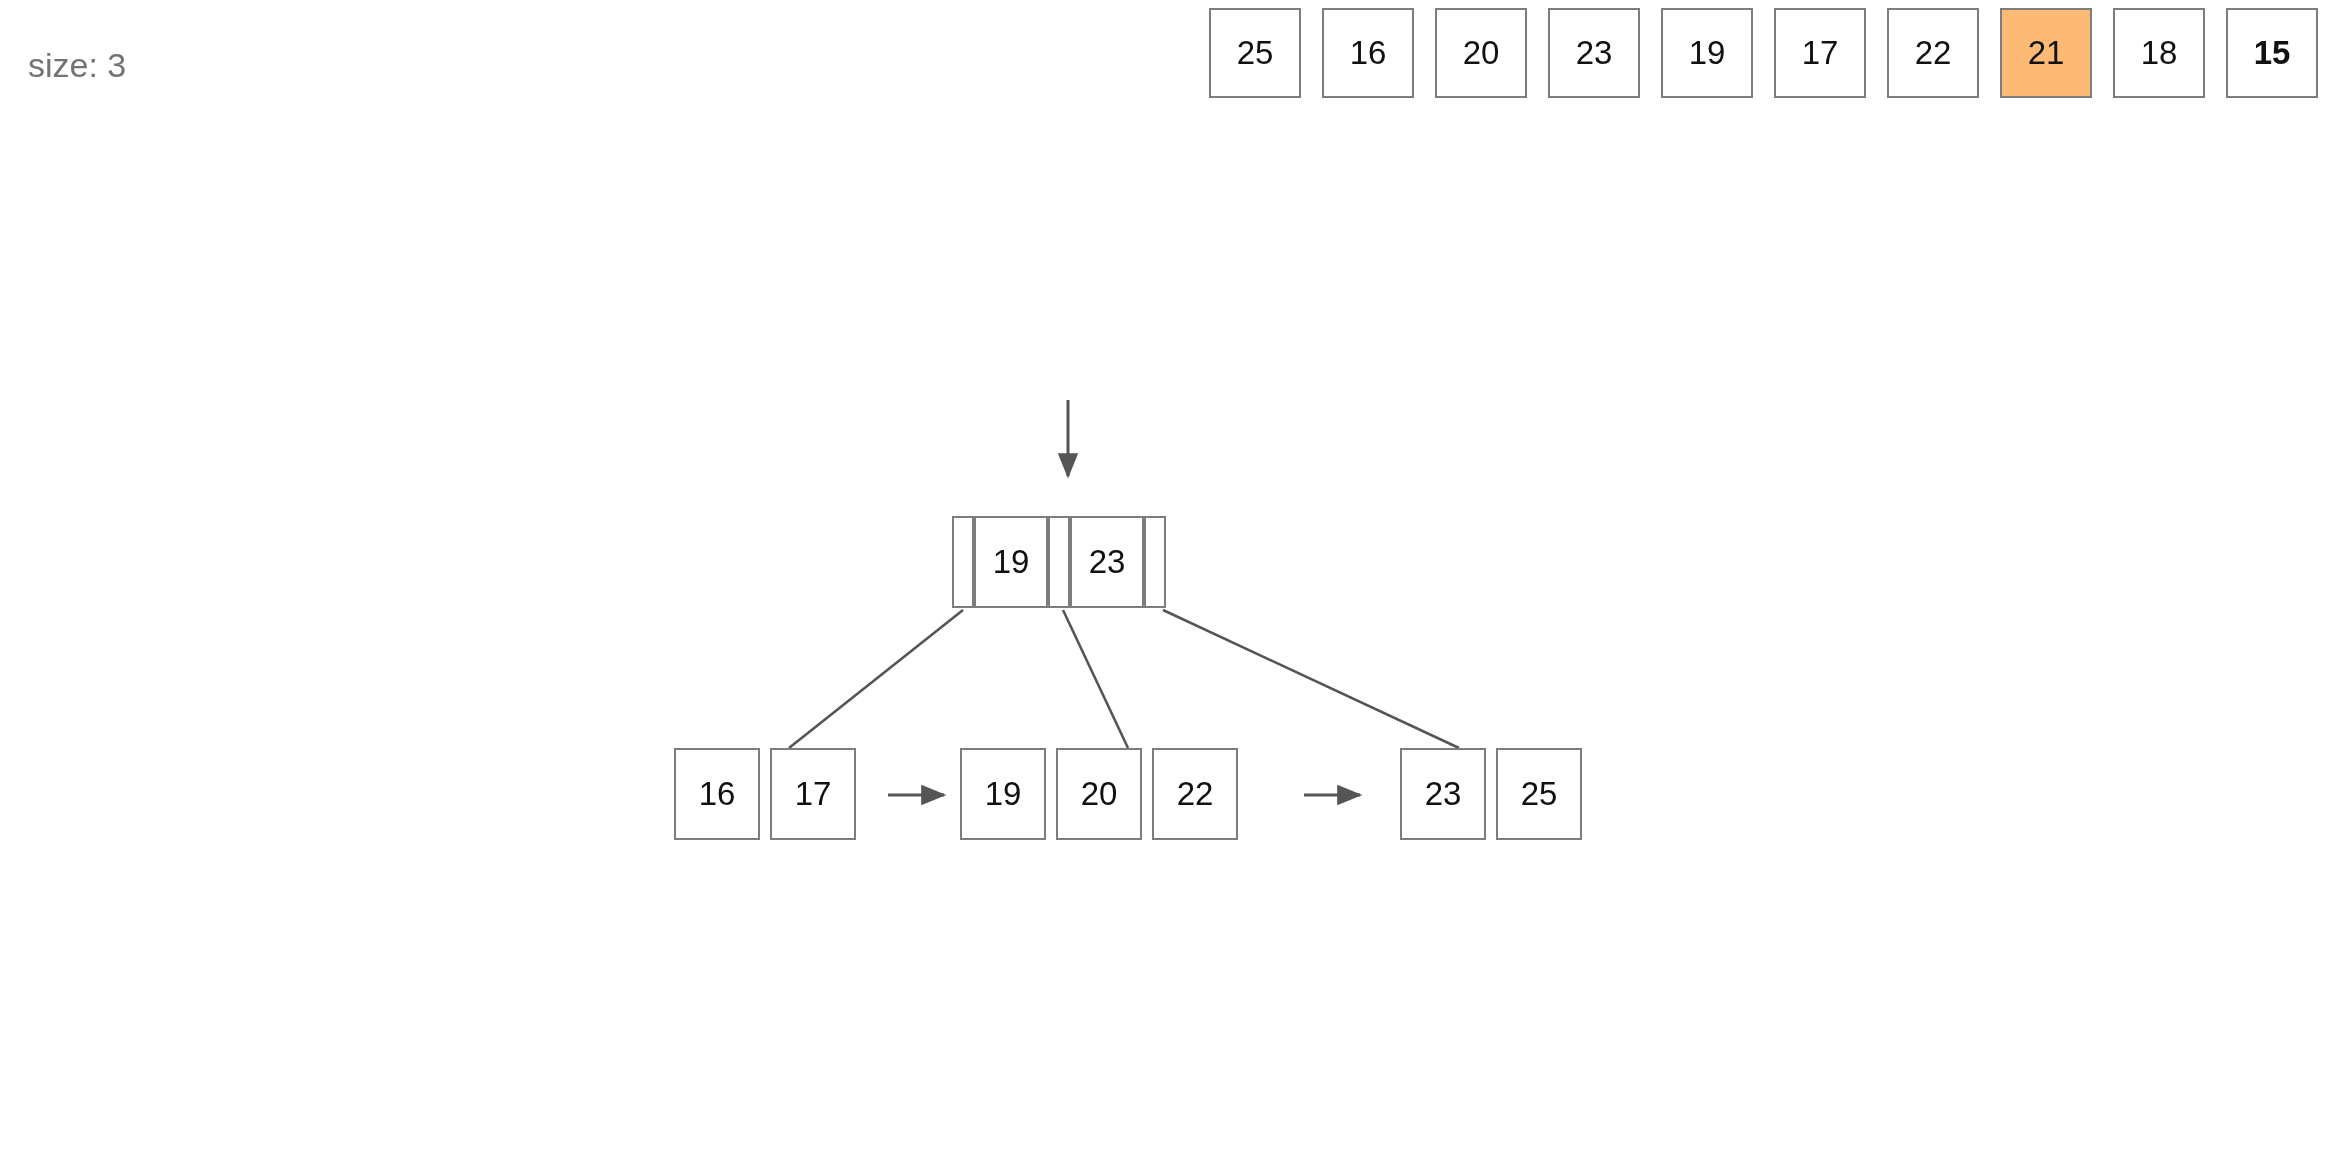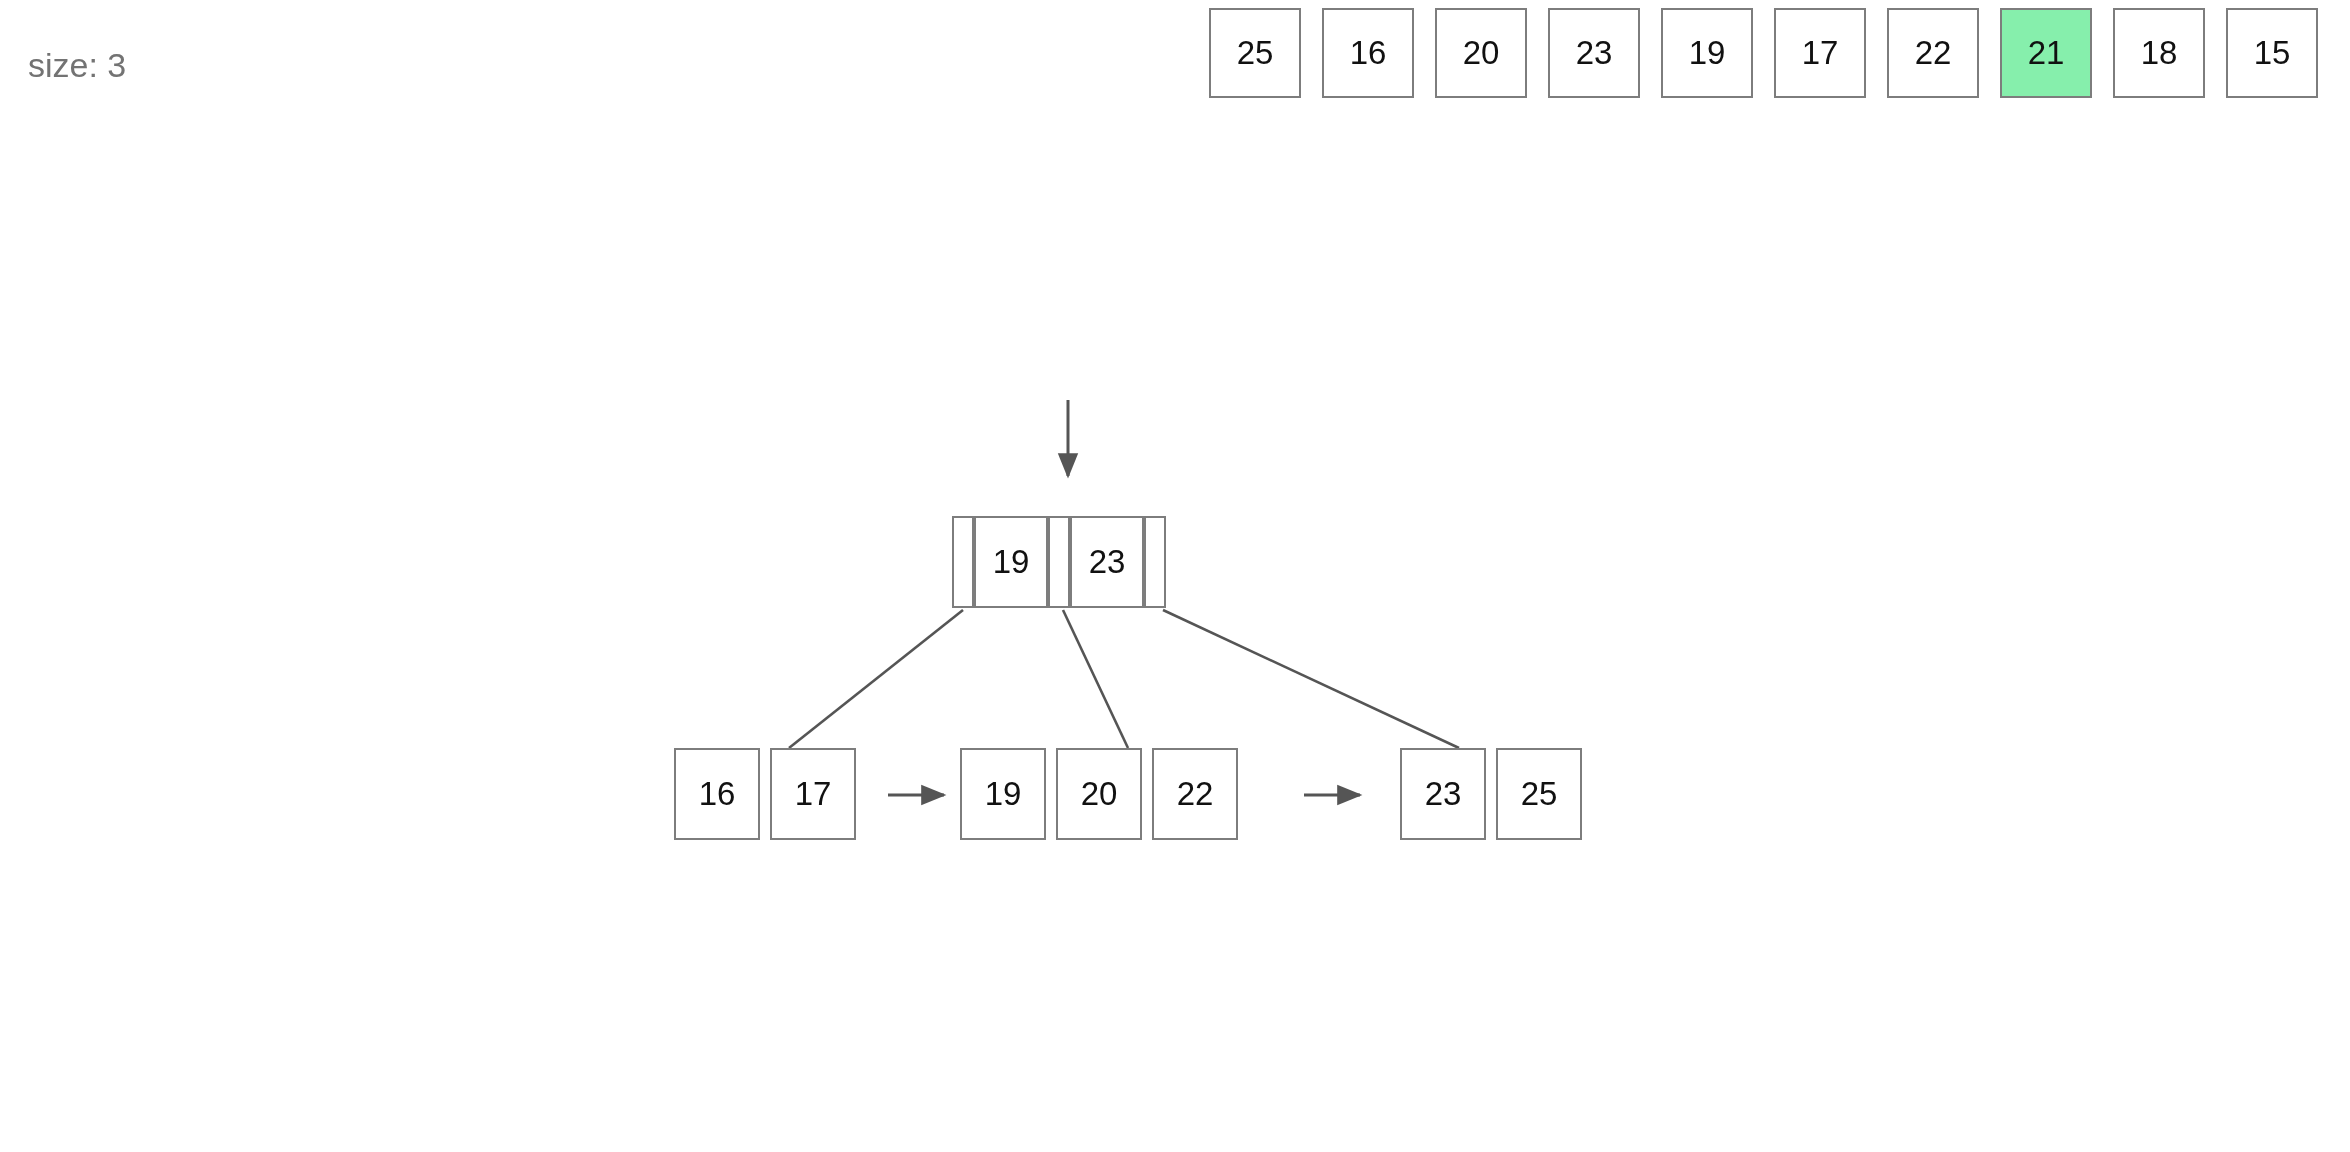--- a/index.html
+++ b/index.html
@@ -43,22 +43,22 @@
     margin-right: 21px;
     border: 2px solid #7d7d7d;
     background: #ffffff;
     box-sizing: border-box;
     display: flex;
     align-items: center;
     justify-content: center;
     font-size: 33px;
     color: #111111;
   }
-  .queue-cell:last-child { margin-right: 8px; }
-  .queue-cell.highlighted { background: #86efac; }
+  .queue-cell:last-child { margin-right: 8px; font-weight: bold; }
+  .queue-cell.highlighted { background: #fdba74; }
 
   
   #tree-canvas {
     position: absolute;
     left: 0;
     top: 0;
     width: 2350px;
     height: 1152px;
     pointer-events: none;
   }

